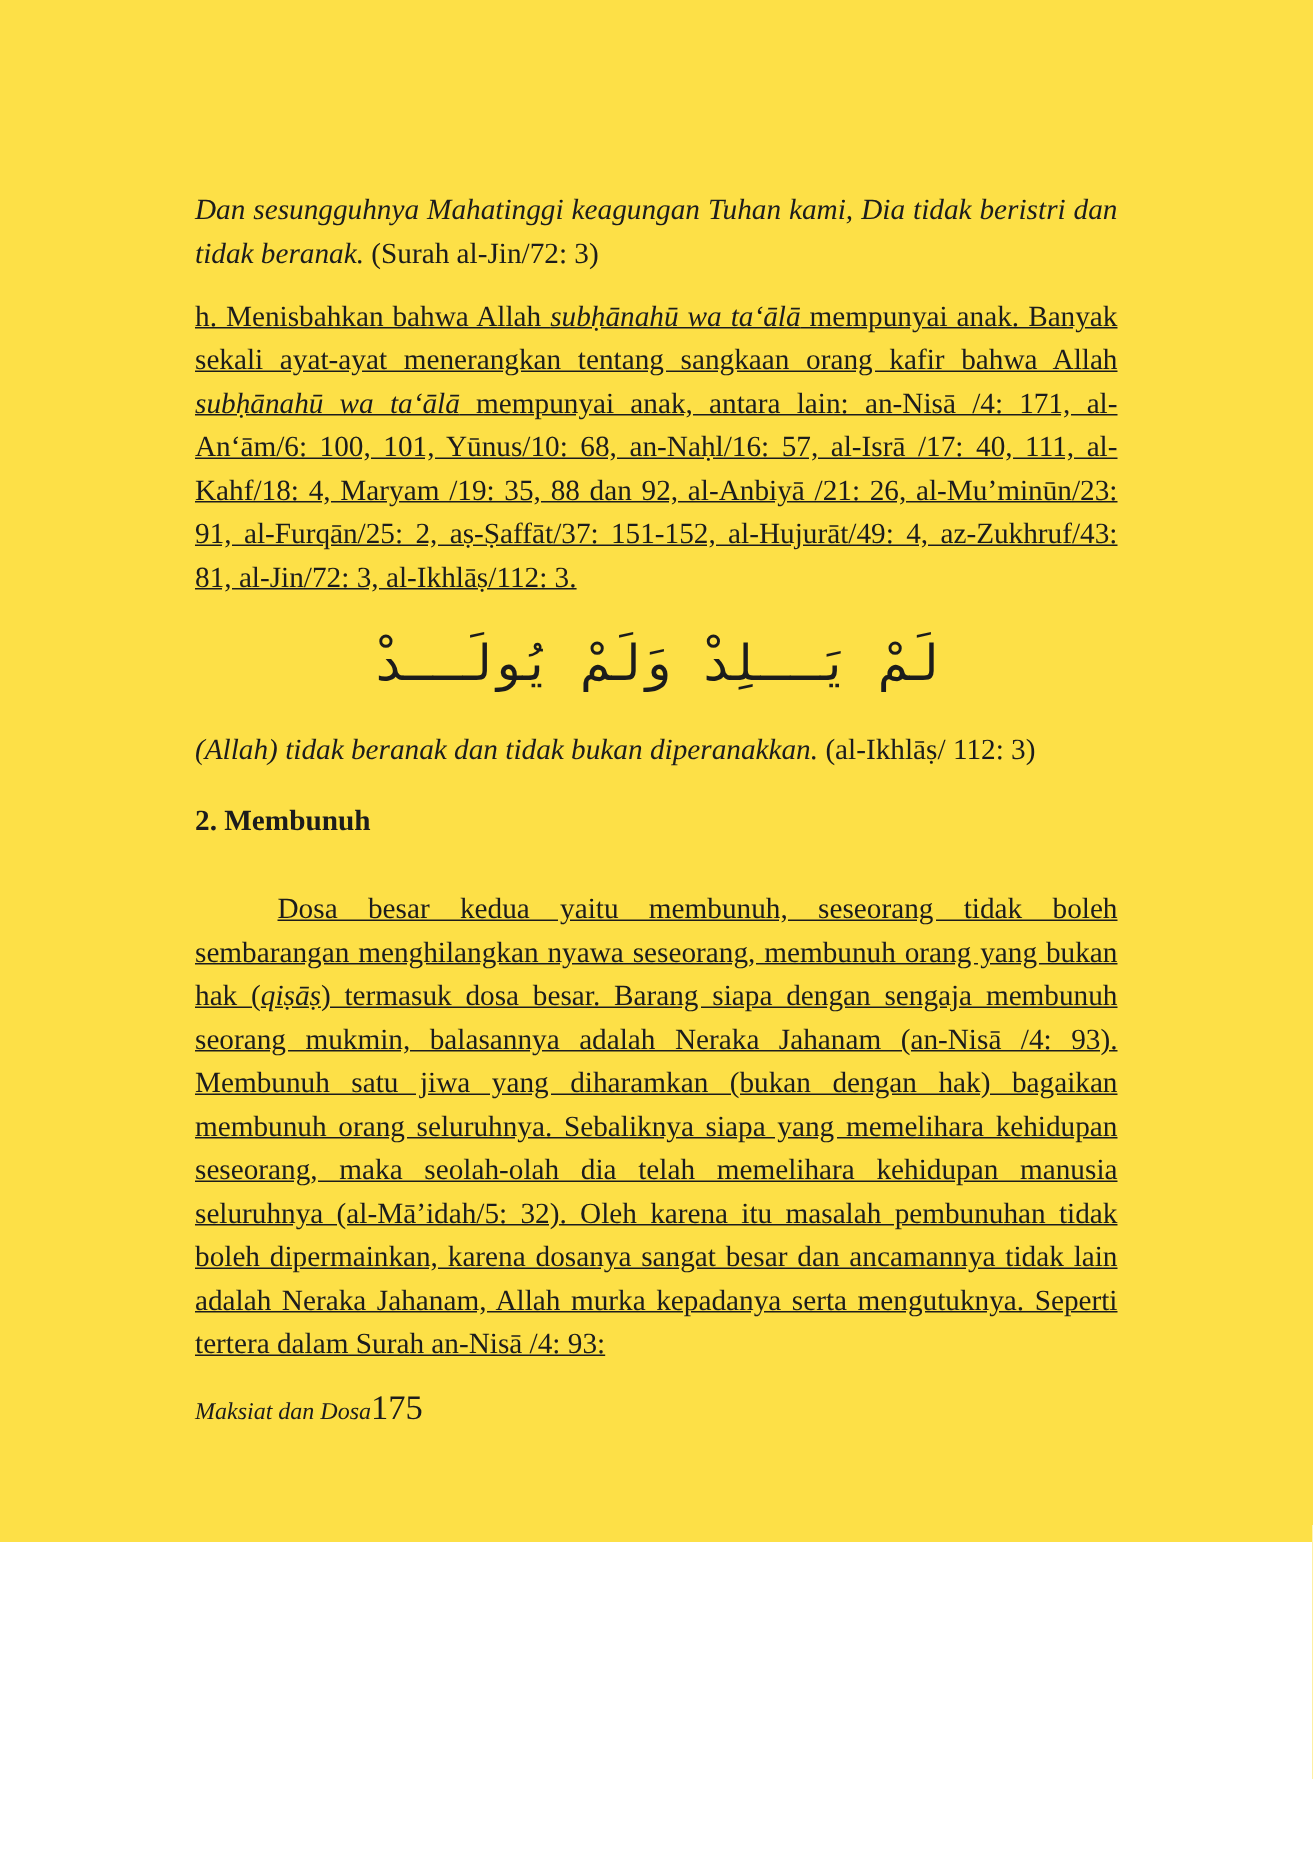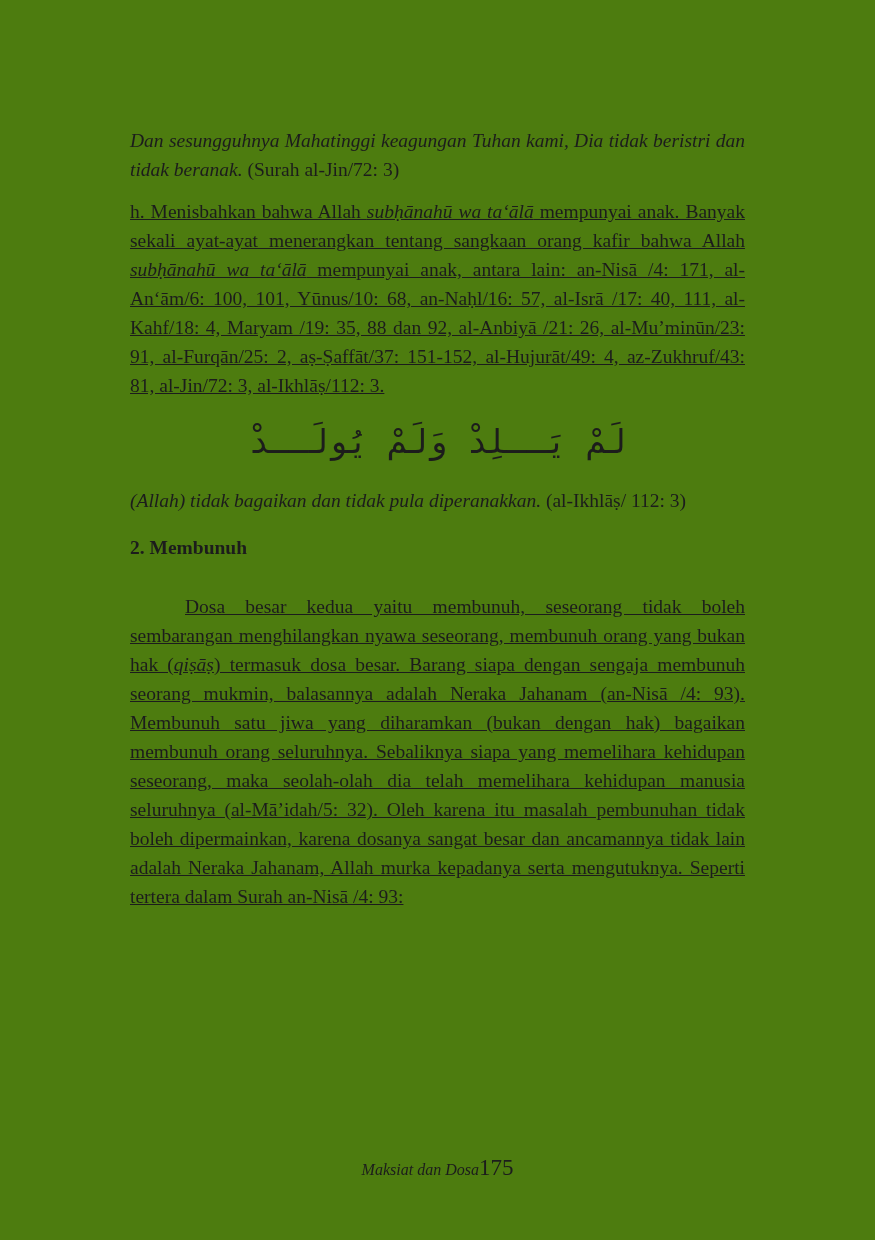--- a/index.html
+++ b/index.html
@@ -3,23 +3,23 @@
 <meta charset="utf-8">
 <style>
   html, body {
     margin: 0;
     padding: 0;
     background: #ffffff;
   }
   .page {
     position: relative;
     width: 875px;
-    height: 1240px;
+    height: 1028px;
     margin: 0 auto;
-    background: #4d7c0f;
+    background: #fde047;
     box-sizing: border-box;
     padding: 126px 130px 0 130px;
     color: #1c1c1c;
     font-family: "Liberation Serif", "DejaVu Serif", serif;
     font-size: 19.5px;
     line-height: 29px;
   }
   p { margin: 0; }
   .it { font-style: italic; }
   .quote { text-align: justify; margin-bottom: 13px; }
@@ -31,41 +31,41 @@
     line-height: 46px;
     margin: 22px 0 18px 0;
     direction: rtl;
   }
   .section-heading { margin: 18px 0 30px 0; font-weight: bold; }
   .indent-first { text-indent: 55px; }
   .footer {
     position: absolute;
     left: 130px;
     right: 130px;
-    bottom: 56px;
+    bottom: 72px;
     display: flex;
-    justify-content: center;
+    justify-content: flex-start;
     align-items: baseline;
     margin-top: 36px;
   }
   .running-title { font-style: italic; font-size: 16px; }
   .page-number { font-size: 23px; }
 </style>
 </head>
 <body>
 
 <div class="page">
 
   <p class="quote"><span class="it">Dan sesungguhnya Mahatinggi keagungan Tuhan kami, Dia tidak beristri dan tidak beranak.</span><span> (Surah al-Jin/72: 3)</span></p>
 
   <p class="body-para"><span>h. Menisbahkan bahwa Allah </span><span class="it">subḥānahū wa ta‘ālā</span><span> mempunyai anak. Banyak sekali ayat-ayat menerangkan tentang sangkaan orang kafir bahwa Allah </span><span class="it">subḥānahū wa ta‘ālā</span><span> mempunyai anak, antara lain: an-Nisā /4: 171, al-An‘ām/6: 100, 101, Yūnus/10: 68, an-Naḥl/16: 57, al-Isrā /17: 40, 111, al-Kahf/18: 4, Maryam /19: 35, 88 dan 92, al-Anbiyā /21: 26, al-Mu’minūn/23: 91, al-Furqān/25: 2, aṣ-Ṣaffāt/37: 151-152, al-Hujurāt/49: 4, az-Zukhruf/43: 81, al-Jin/72: 3, al-Ikhlāṣ/112: 3.</span></p>
 
   <p class="arabic-line">لَمْ يَــلِدْ وَلَمْ يُولَــدْ</p>
 
-  <p class="quote"><span class="it">(Allah) tidak bagaikan dan tidak pula diperanakkan.</span><span> (al-Ikhlāṣ/ 112: 3)</span></p>
+  <p class="quote"><span class="it">(Allah) tidak beranak dan tidak bukan diperanakkan.</span><span> (al-Ikhlāṣ/ 112: 3)</span></p>
 
   <p class="section-heading">2. Membunuh</p>
 
   <p class="body-para indent-first"><span>Dosa besar kedua yaitu membunuh, seseorang tidak boleh sembarangan menghilangkan nyawa seseorang, membunuh orang yang bukan hak (</span><span class="it">qiṣāṣ</span><span>) termasuk dosa besar. Barang siapa dengan sengaja membunuh seorang mukmin, balasannya adalah Neraka Jahanam (an-Nisā /4: 93). Membunuh satu jiwa yang diharamkan (bukan dengan hak) bagaikan membunuh orang seluruhnya. Sebaliknya siapa yang memelihara kehidupan seseorang, maka seolah-olah dia telah memelihara kehidupan manusia seluruhnya (al-Mā’idah/5: 32). Oleh karena itu masalah pembunuhan tidak boleh dipermainkan, karena dosanya sangat besar dan ancamannya tidak lain adalah Neraka Jahanam, Allah murka kepadanya serta mengutuknya. Seperti tertera dalam Surah an-Nisā /4: 93:</span></p>
 
   <div class="footer">
     <span class="running-title">Maksiat dan Dosa</span>
     <span class="page-number">175</span>
   </div>
 

